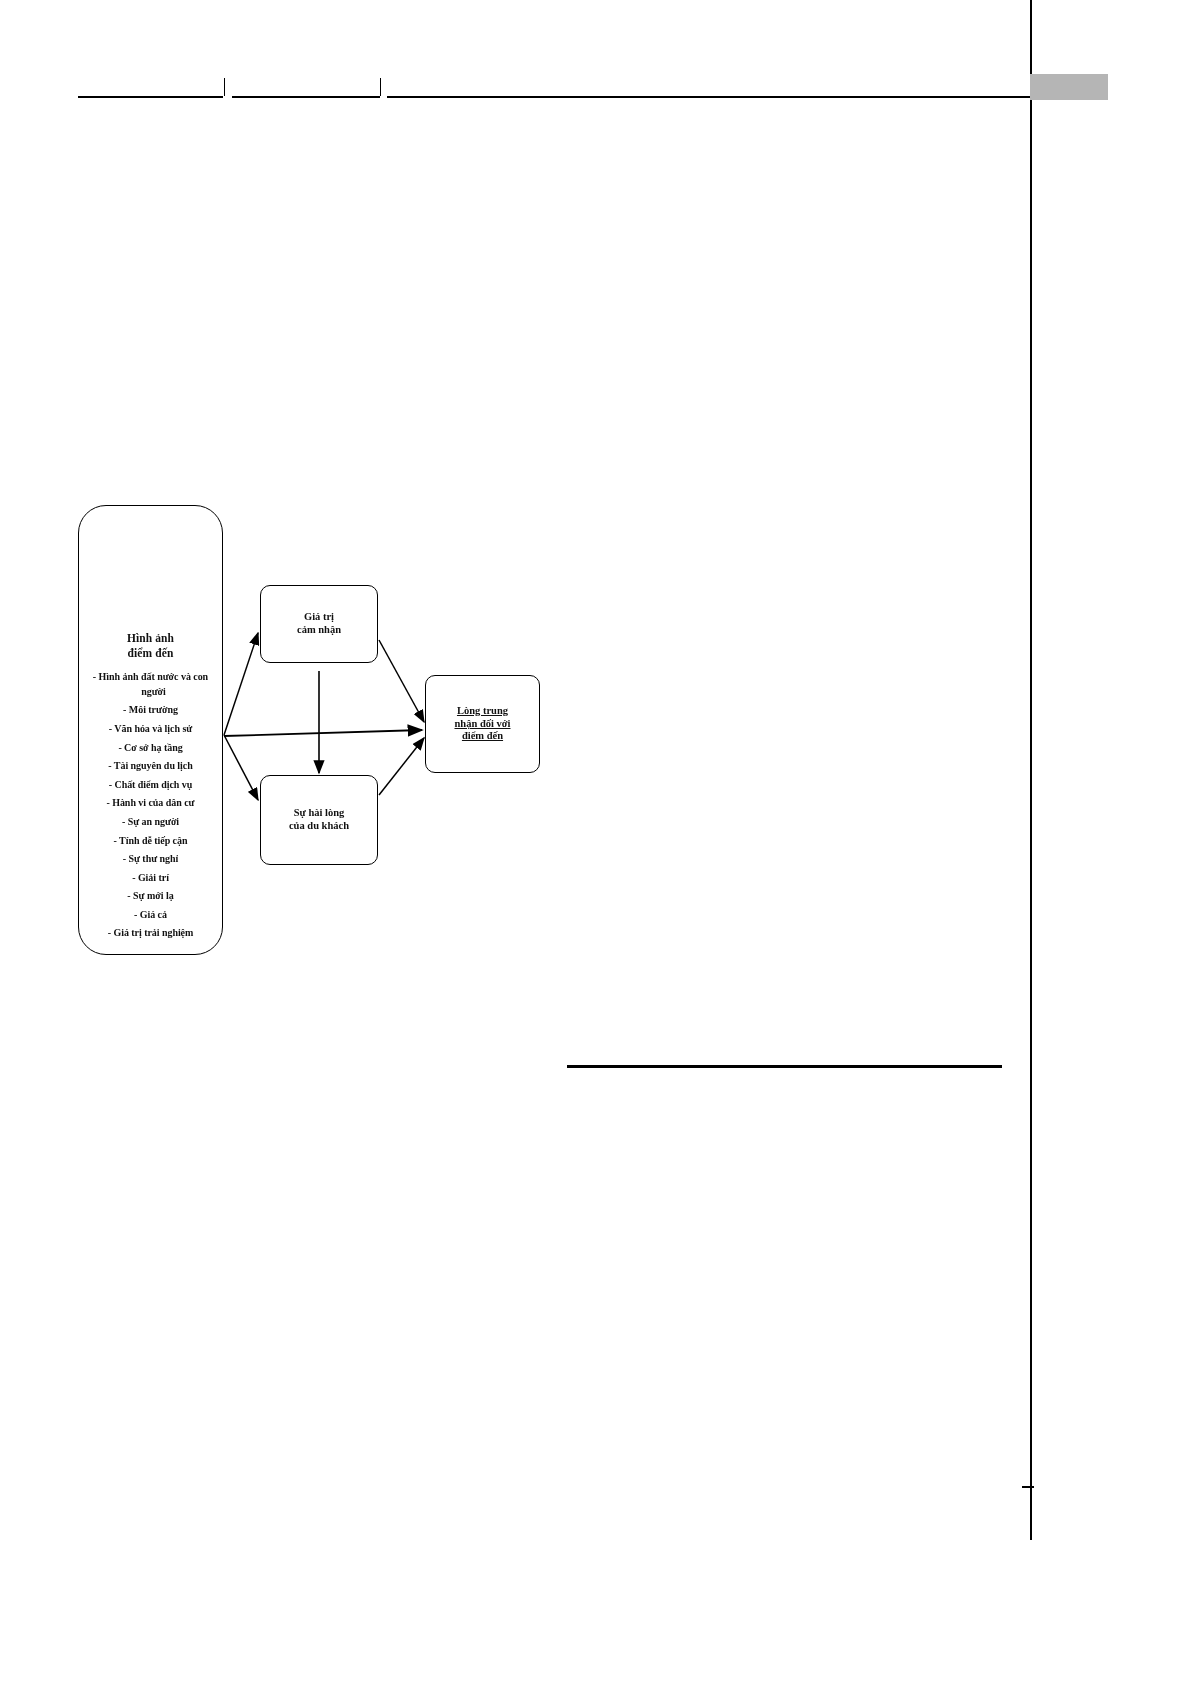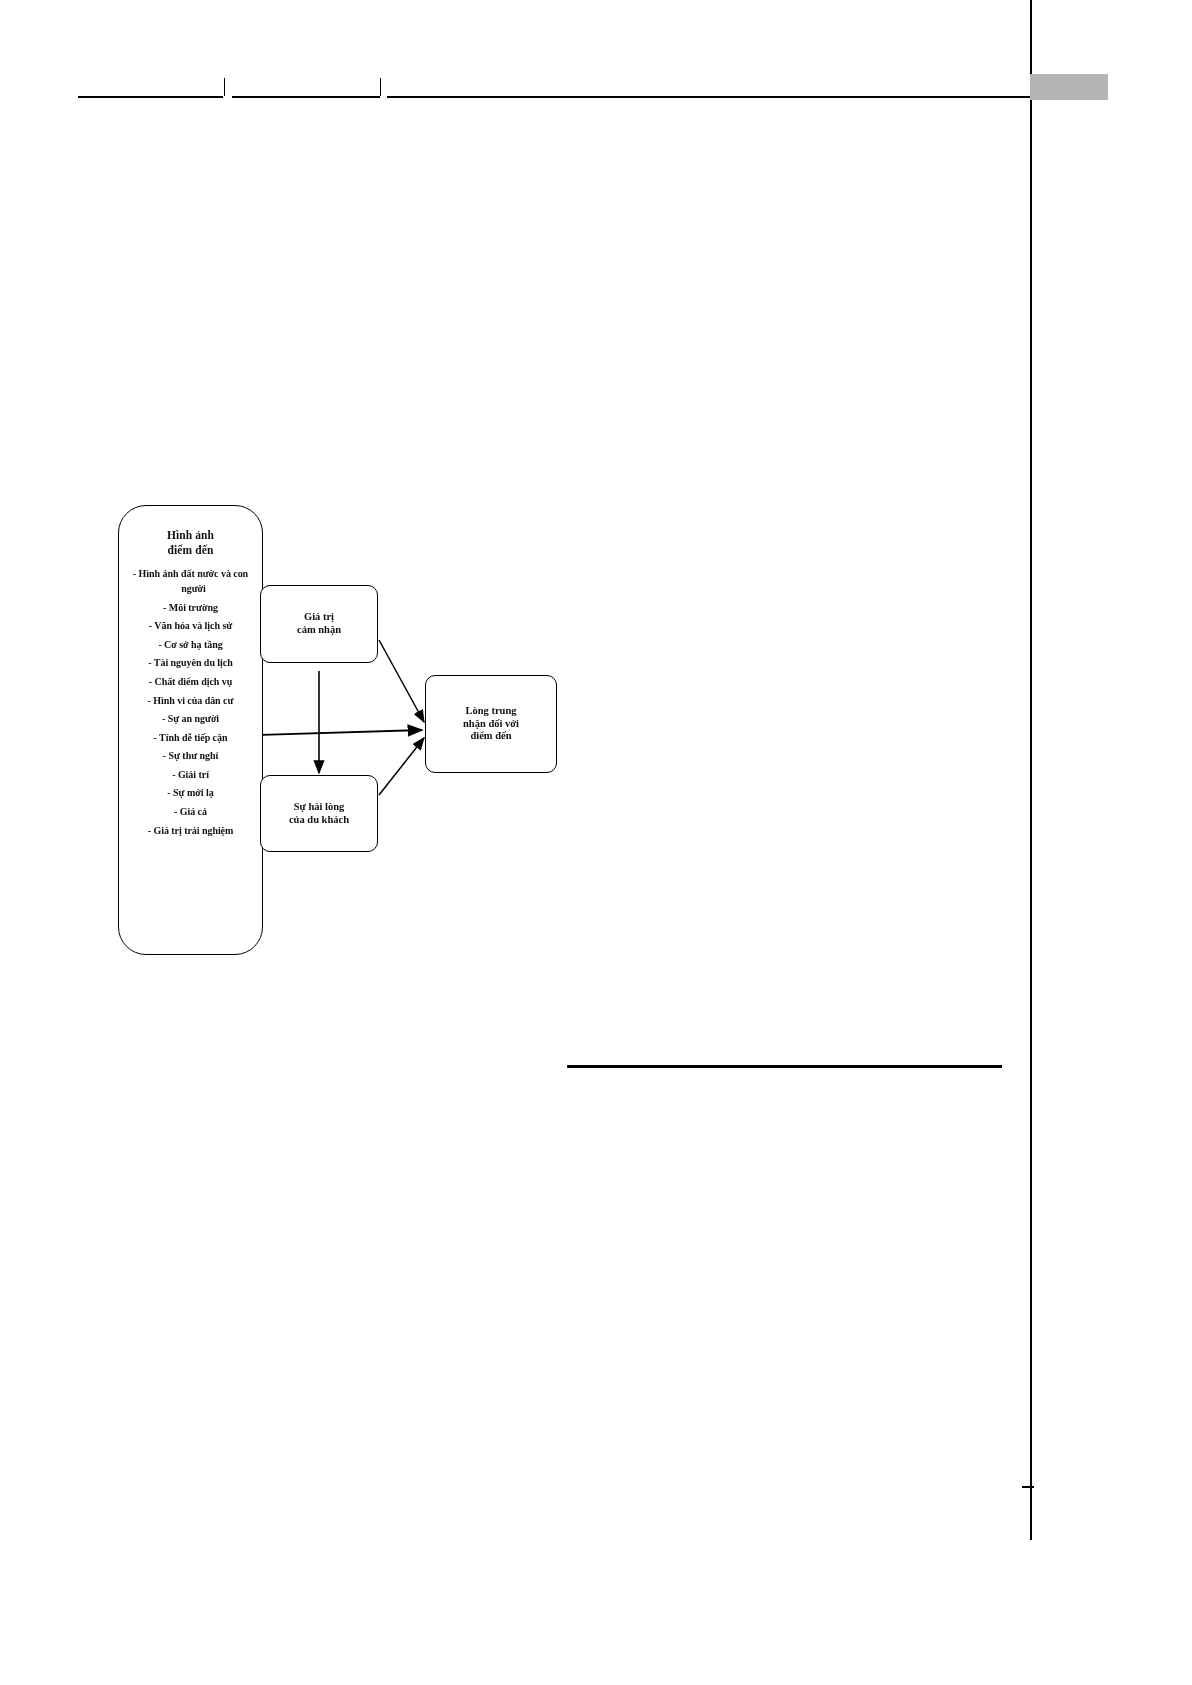--- a/index.html
+++ b/index.html
@@ -41,25 +41,24 @@
     font-weight:bold;
     color:#111;
     line-height:1.22;
   }
 
   
   #node-image{
     left:18px;top:15px;width:145px;height:450px;
     border-radius:28px;
     border-width:1.7px;
-    align-items:flex-start;
+    align-items:flex-end;
     justify-content:flex-start;
     padding:22px 7px 10px 7px;
     font-weight:normal;
-    margin-left:40px;
   }
   #node-image .inner{width:100%;}
   .node-title{
     font-weight:bold;
     font-size:11.5px;
     text-align:center;
     line-height:1.3;
     margin-bottom:8px;
     letter-spacing:.1px;
   }
@@ -76,26 +75,27 @@
     text-indent:-6px;
     white-space:normal;
   }
   .attr-list li::before{content:"- ";}
 
   #node-value{
     left:200px;top:95px;width:118px;height:78px;
     font-size:10.5px;
   }
   #node-satisfaction{
-    left:200px;top:285px;width:118px;height:77px;
+    left:200px;top:285px;width:118px;height:90px;
     font-size:10.5px;
   }
   #node-loyalty{
-    left:365px;top:185px;width:132px;height:98px;
+    left:365px;top:185px;width:115px;height:98px;
     font-size:10.5px;
+    text-decoration:underline;
   }
 </style>
 </head>
 <body>
 
 <div id="page-frame">
 
   <div class="v-rule" style="left:1030px;top:0;width:1.6px;height:1540px;"></div>
 
   <div class="h-rule" style="left:78px;top:96px;width:145px;height:1.6px;"></div>
@@ -141,21 +141,21 @@
         <span>Hình ảnh</span><br>
         <span>điểm đến</span>
       </div>
       <ul class="attr-list">
         <li>Hình ảnh đất nước và con người</li>
         <li>Môi trường</li>
         <li>Văn hóa và lịch sử</li>
         <li>Cơ sở hạ tầng</li>
         <li>Tài nguyên du lịch</li>
         <li>Chất điểm dịch vụ</li>
-        <li>Hình vi của dân cư</li>
+        <li>Hành vi của dân cư</li>
         <li>Sự an người</li>
         <li>Tính dễ tiếp cận</li>
         <li>Sự thư nghỉ</li>
         <li>Giải trí</li>
         <li>Sự mới lạ</li>
         <li>Giá cả</li>
         <li>Giá trị trải nghiệm</li>
       </ul>
     </div>
   </div>

